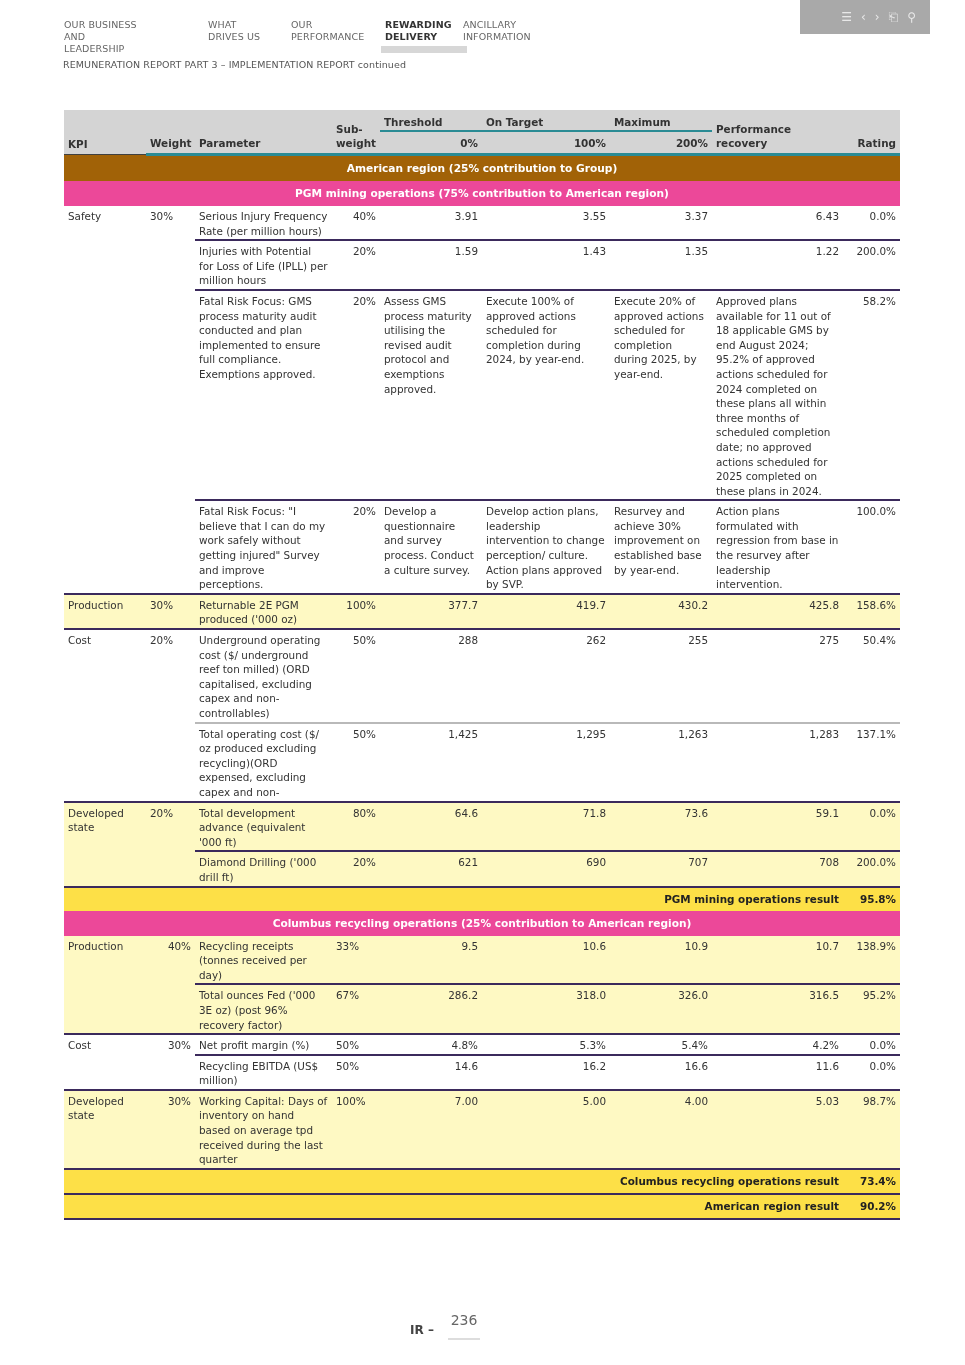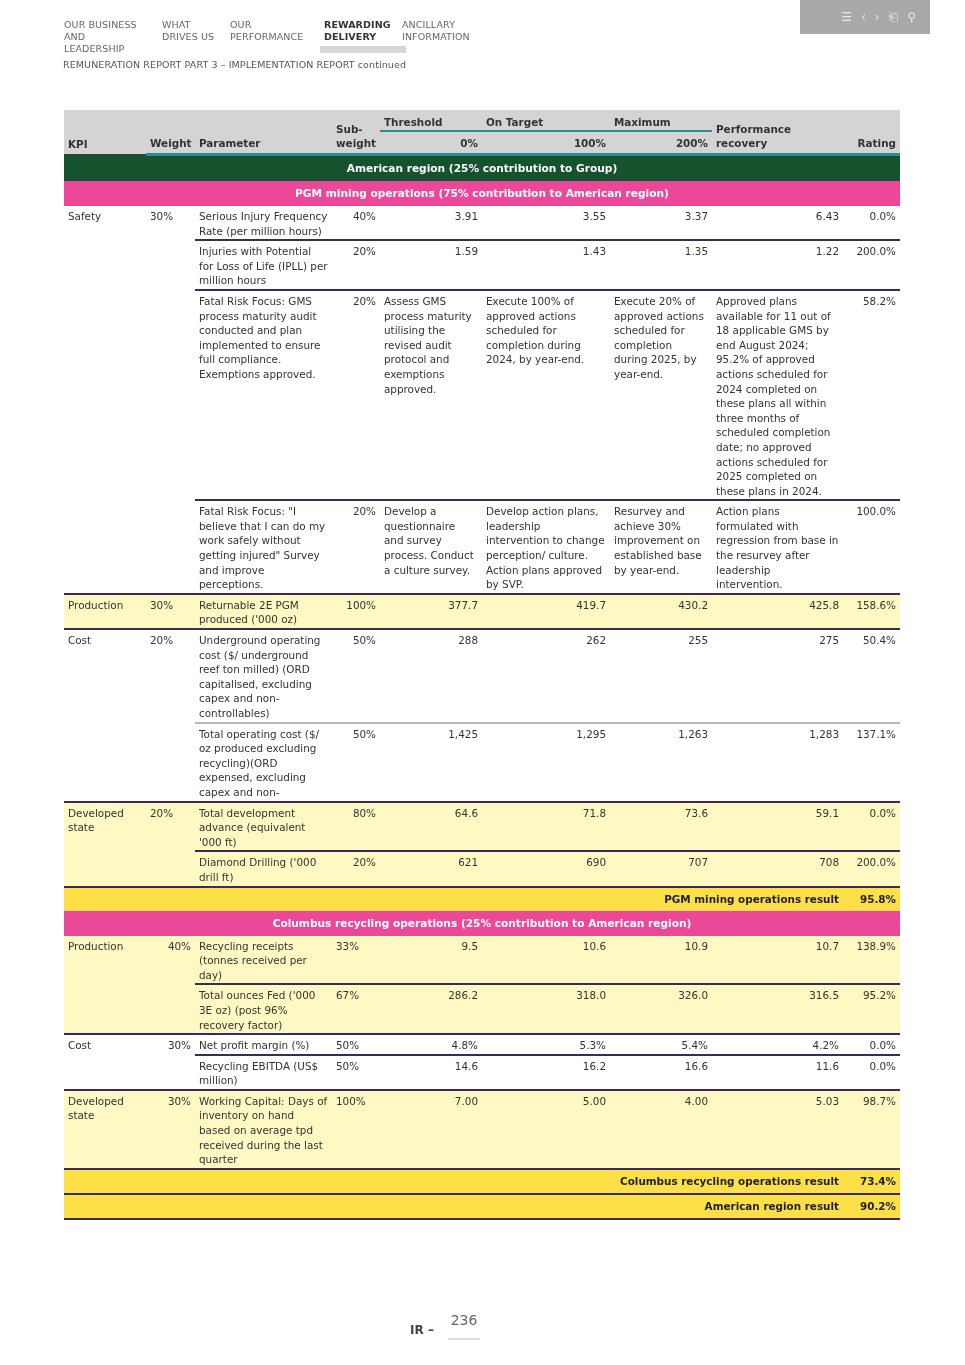--- a/index.html
+++ b/index.html
@@ -1,34 +1,34 @@
 <!DOCTYPE html>
 <html><head>
 <meta charset="utf-8">
 <style>
   html, body { margin:0; padding:0; background:#fff; }
   body { width:965px; height:1365px; position:relative; font-family:"DejaVu Sans", sans-serif; color:#333; overflow:hidden; }
   .nav { position:absolute; top:19px; left:64px; display:flex; font-size:9.5px; line-height:12px; color:#666; letter-spacing:0.1px; }
   .nav .item { margin-right:14px; position:relative; }
   .nav .item.active { color:#333; font-weight:bold; }
   .nav .item.active::after { content:""; position:absolute; left:-4px; right:-18px; top:27px; height:7px; background:#d7d7d7; }
-  .nav .i0 { width:84px; } .nav .i1 { width:54px; } .nav .i2 { width:80px; } .nav .i3 { width:64px; } .nav .i4 { width:80px; }
+  .nav .i0 { width:84px; } .nav .i1 { width:54px;margin-left:46px; } .nav .i2 { width:80px;margin-left:15px; } .nav .i3 { width:64px; } .nav .i4 { width:80px; }
   .toolbar { position:absolute; top:0; left:800px; width:130px; height:34px; background:#a9a9a9; display:flex; align-items:center; justify-content:flex-end; padding-right:14px; box-sizing:border-box; gap:9px; color:#e8e8e8; font-size:12px; }
   .toolbar span { cursor:pointer; }
   .subtitle { position:absolute; top:59px; left:63px; font-size:9.5px; color:#555; letter-spacing:0.1px; }
   .subtitle .lower { text-transform:none; }
   table { position:absolute; top:110px; left:64px; width:836px; border-collapse:collapse; font-size:10.4px; line-height:14.6px; table-layout:fixed; }
   td, th { padding:0 4px; vertical-align:top; }
   thead th { background:#d4d4d4; font-weight:bold; color:#333; text-align:left; }
   thead tr.h1 th { height:20px; vertical-align:bottom; }
   thead tr.h2 th { height:19px; vertical-align:bottom; padding-bottom:2px; }
   thead .teal-under { border-bottom:2px solid #2a8b94; }
   thead tr.h2 th { border-bottom:3px solid #2a8b94; }
   .num { text-align:right; }
-  .region td { background:#14532d; color:#fff; font-weight:bold; text-align:center; height:25px; vertical-align:middle; font-size:10.6px; }
+  .region td { background:#a16207; color:#fff; font-weight:bold; text-align:center; height:25px; vertical-align:middle; font-size:10.6px; }
   .ops td { background:#ec4899; color:#fff; font-weight:bold; text-align:center; height:25px; vertical-align:middle; font-size:10.6px; }
   .shade td { background:#fef9c3; }
   .row td { padding-top:3px; padding-bottom:1px; }
   .bt td.b { border-top:2px solid #3b2a5c; }
   .bt-light td.b { border-top:2px solid #b9b9b9; }
   .result td { background:#fde047; font-weight:bold; color:#222; height:23px; vertical-align:middle; border-top:2px solid #3b2a5c; }
   .result.last td { border-bottom:2px solid #3b2a5c; }
   .footer { position:absolute; top:1313px; left:410px; font-size:12px; font-weight:bold; color:#444;margin-top:10px; }
   .pagenum { position:absolute; top:1312px; left:448px; width:32px; text-align:center; font-size:14px; color:#666; border-bottom:2px solid #ddd; padding-bottom:10px; }
 </style>

